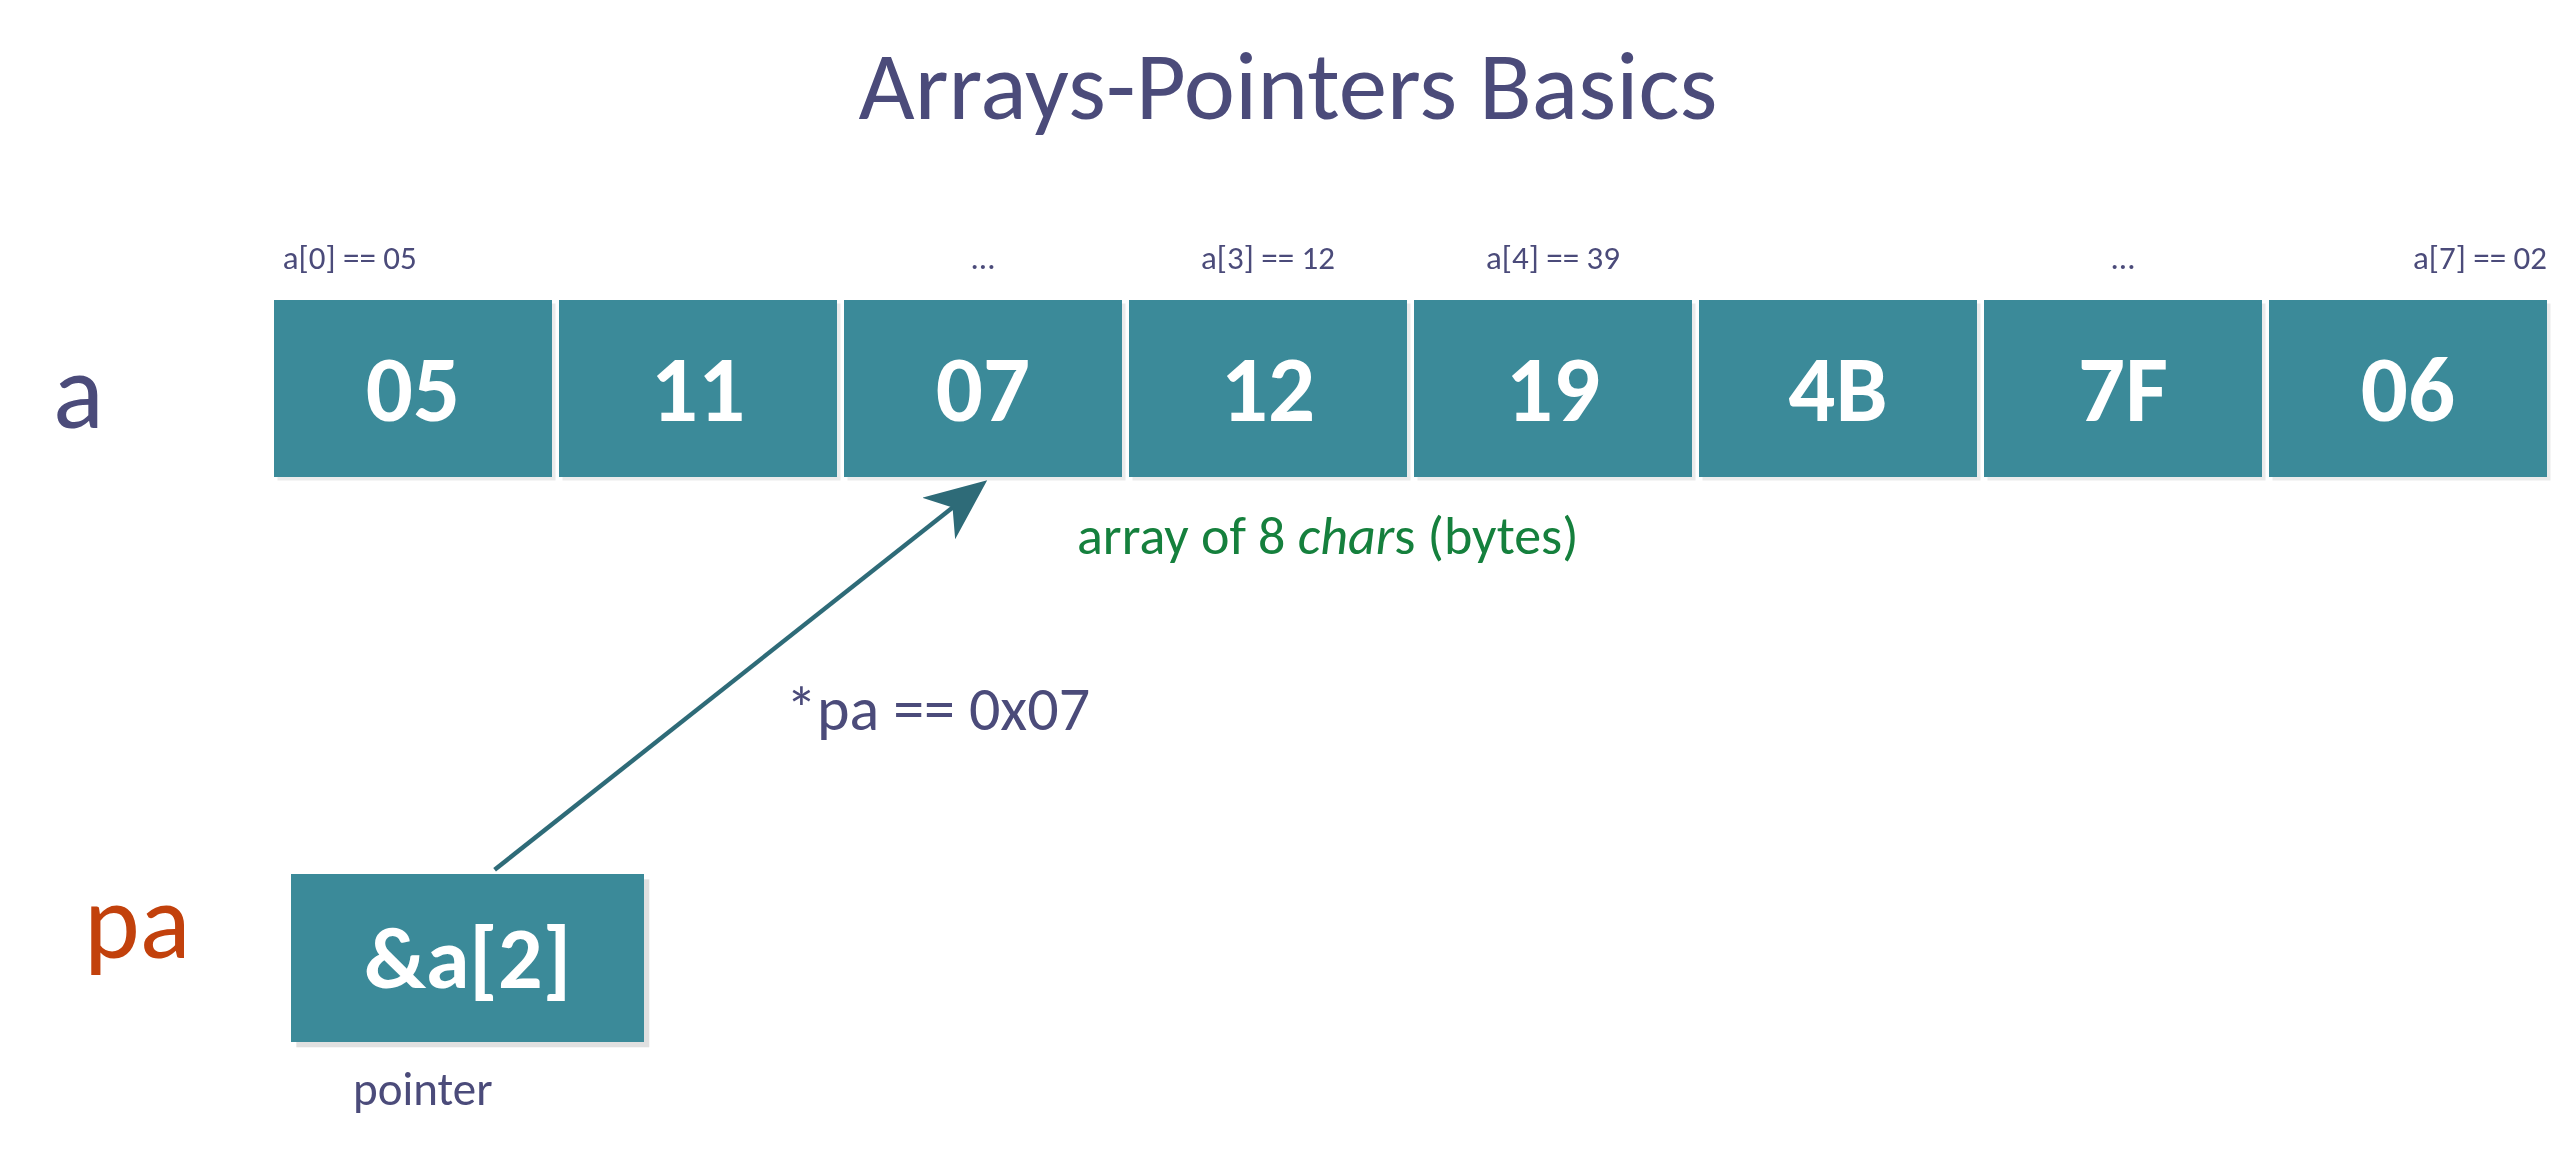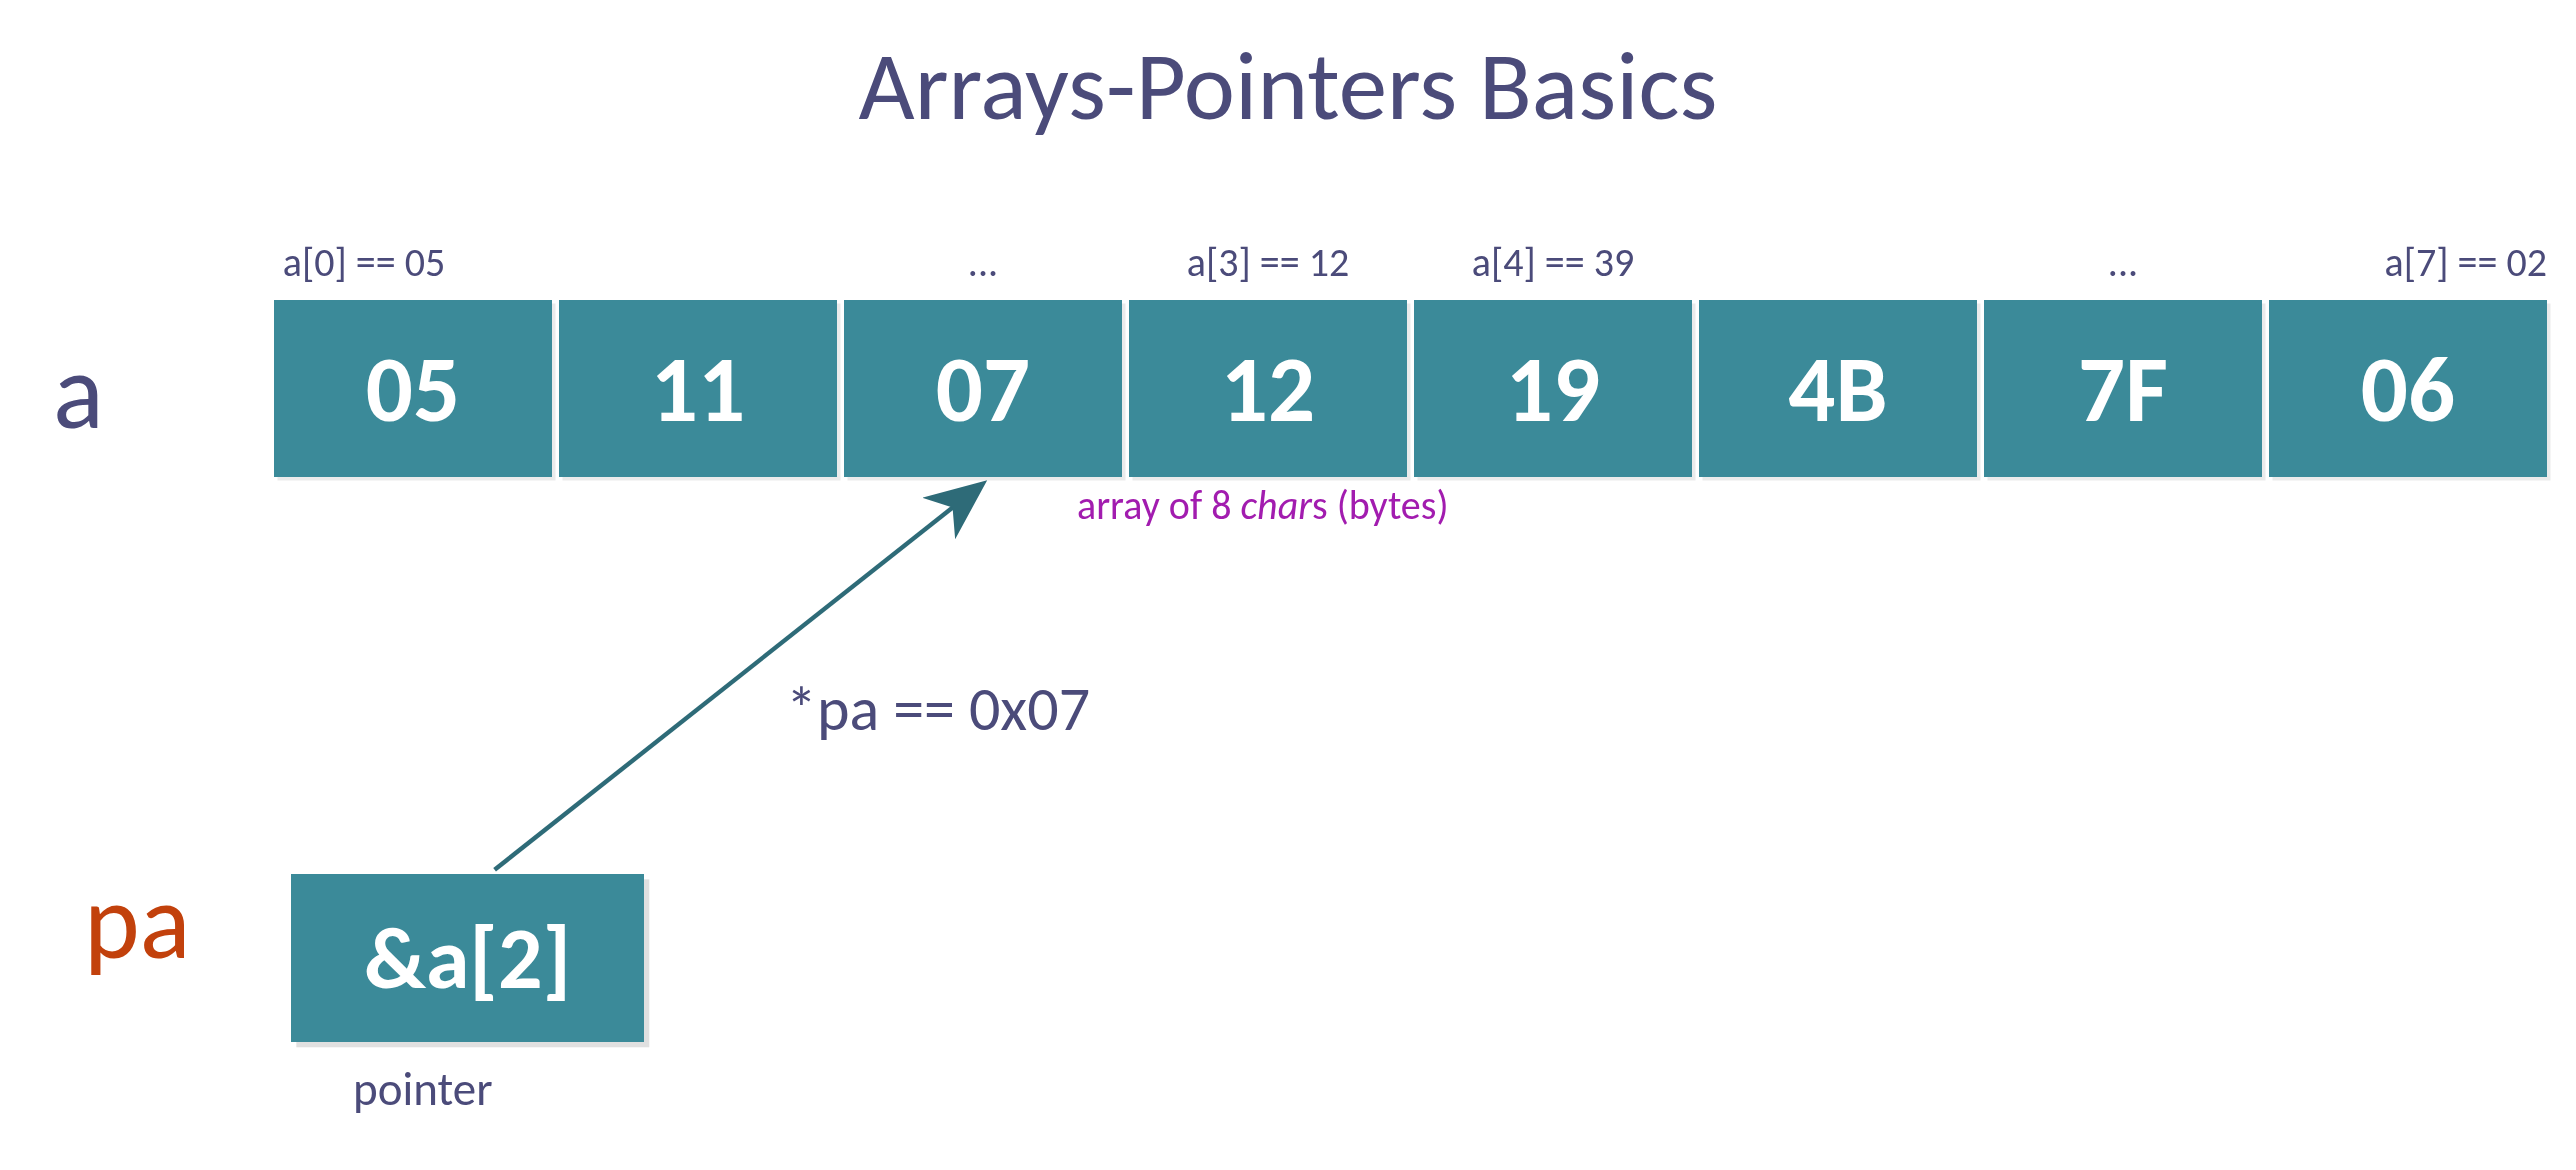--- a/index.html
+++ b/index.html
@@ -56,32 +56,32 @@
     position: relative;
   }
   .cell:last-child { margin-right: 0; justify-content: center; }
   .cell-annot {
     position: absolute;
     top: -62px;
     left: 0;
     width: 100%;
     text-align: left;
     padding-left: 8.8px;
-    font-size: 40px;
+    font-size: 33px;
     color: #4b4b7a;
     font-weight: 400;
   }
   .cell-annot.center { text-align: center; padding-left: 0; }
   .cell-annot.right  { text-align: right; padding-right: 8.8px; padding-left: 0; }
   .array-caption {
     position: absolute;
-    top: 481px;
+    top: 503px;
     left: 1077px;
-    font-size: 40px;
-    color: #a21caf;
+    font-size: 54px;
+    color: #15803d;
   }
   .array-caption .ital { font-style: italic; }
   .pa-box {
     position: absolute;
     left: 291px;
     top: 874px;
     width: 353px;
     height: 168px;
     background: #3b8a99;
     color: #ffffff;

